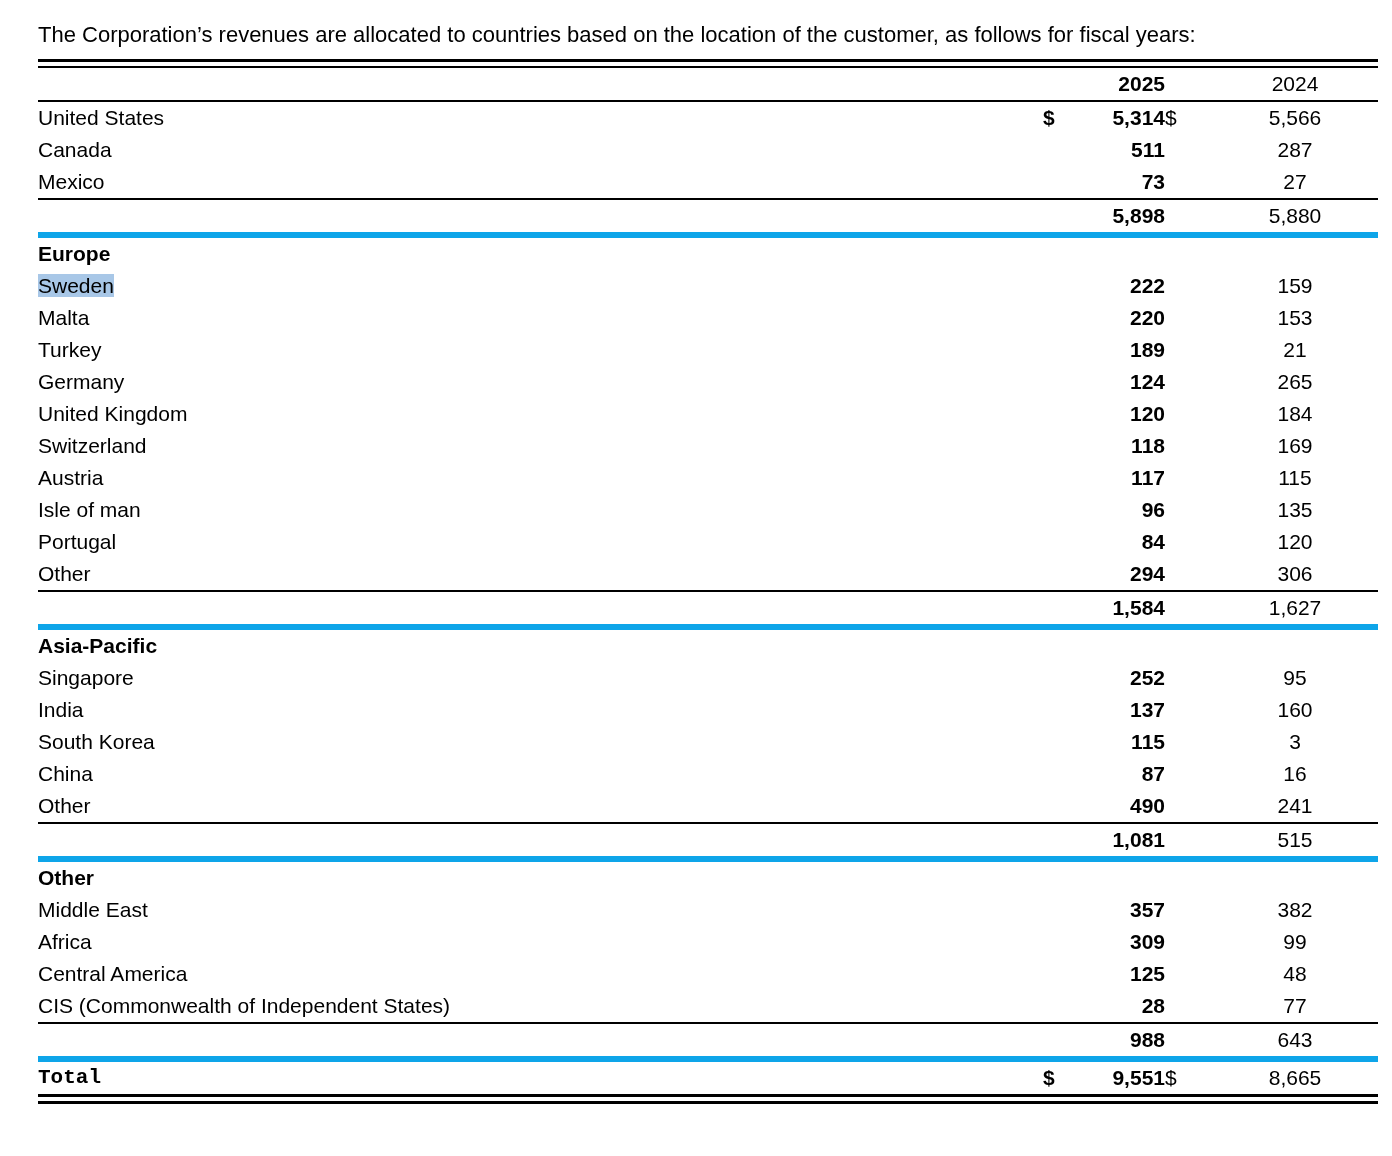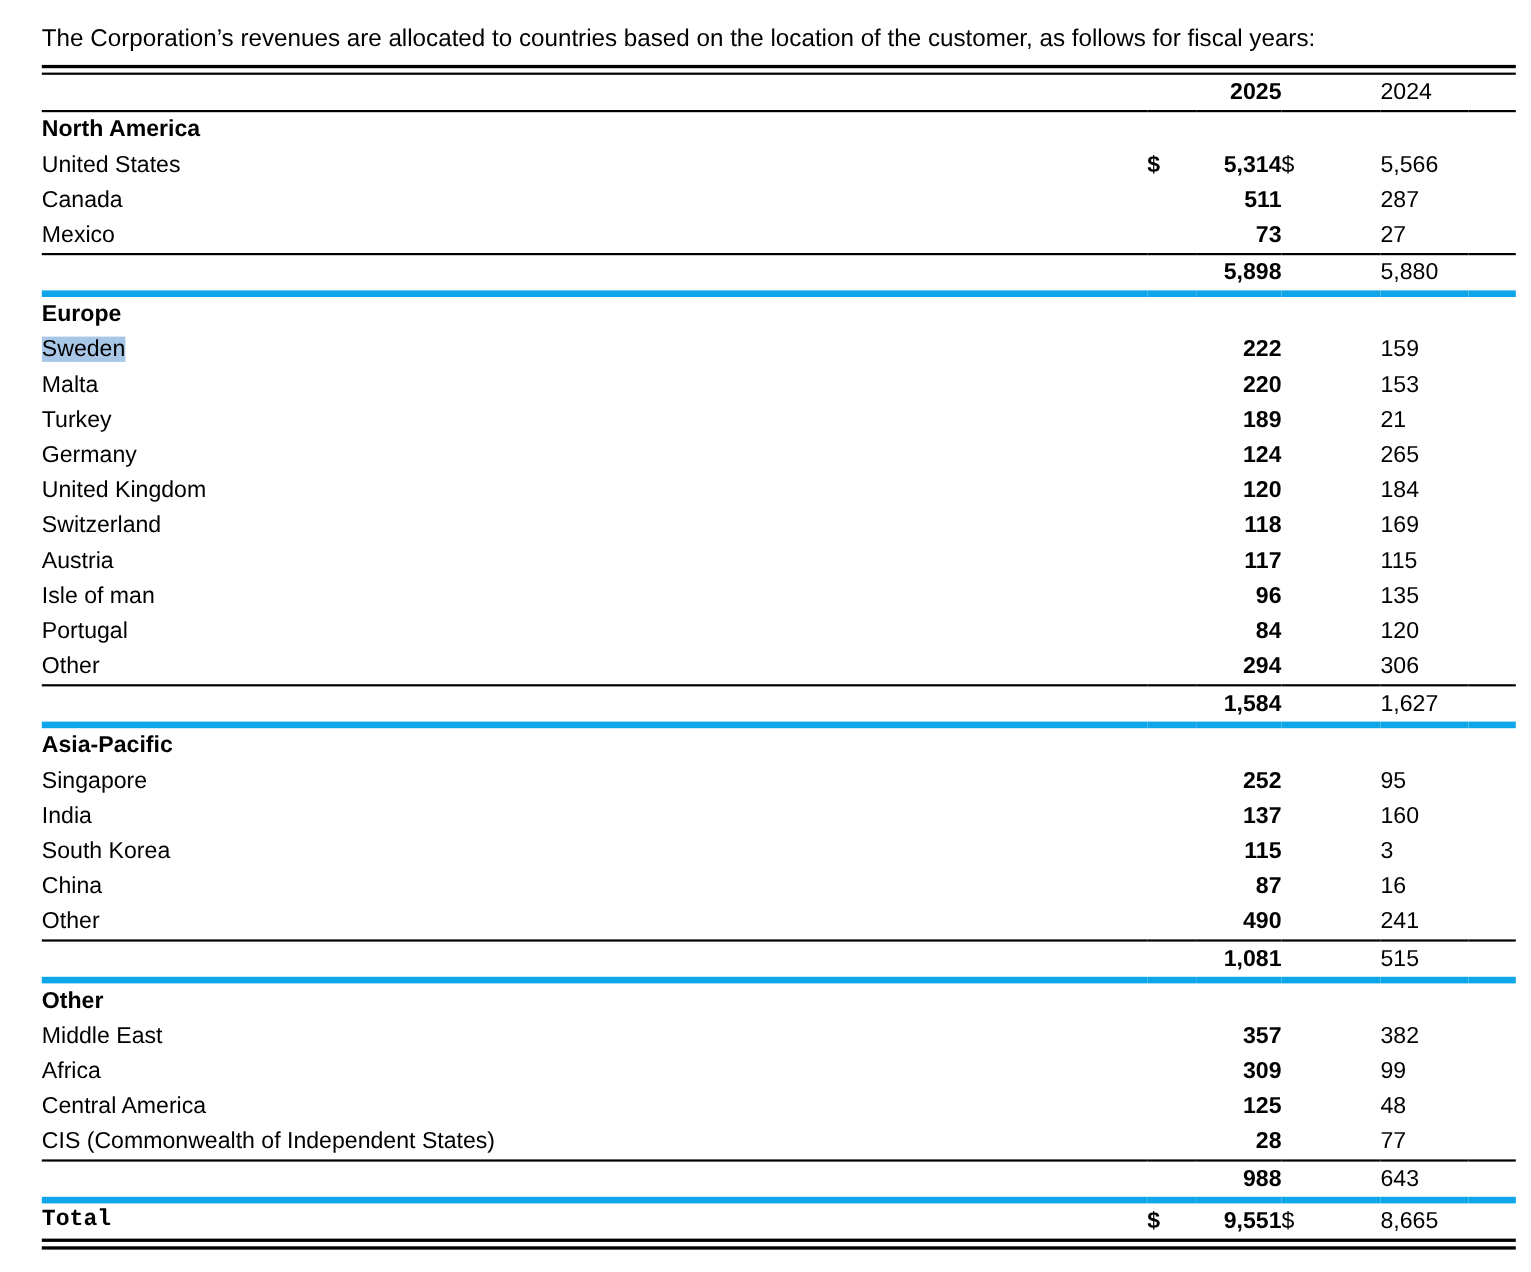--- a/index.html
+++ b/index.html
@@ -55,21 +55,21 @@
   col.c-v1    { width: 77px; }
   col.c-d2    { width: 90px; }
   col.c-v2    { width: 80px; }
   col.c-pad   { width: 43px; }
 
   td.label { padding-left: 40px; text-align: left; }
   td.label.sec { padding-left: 0; font-weight: bold; }
   td.d1 { text-align: left; font-weight: bold; }
   td.v1 { text-align: right; font-weight: bold; }
   td.d2 { text-align: left; padding-left: 50px; }
-  td.v2 { text-align: left; font-weight: normal; }
+  td.v2 { text-align: center; font-weight: normal; }
   td.pad { }
 
   tr.yearhead td { border-bottom: 2px solid #000; }
   tr.yearhead td.v1 { font-weight: bold; }
   tr.yearhead td.v2 { font-weight: normal; }
 
   tr.subtotal td { border-top: 2px solid #000; border-bottom: 6px solid #0ea5e9; }
 
   tr.total td.label { font-weight: bold; padding-left: 0; font-family: Liberation Mono, monospace; }
 
@@ -97,28 +97,20 @@
     </colgroup>
     <tbody id="tbody">
       <tr class="yearhead">
         <td class="label"></td>
         <td class="d1"></td>
         <td class="v1">2025</td>
         <td class="d2"></td>
         <td class="v2">2024</td>
         <td class="pad"></td>
       </tr>
-    <tr class="section-head">
-          <td class="label sec">North America</td>
-          <td class="d1"></td>
-          <td class="v1"></td>
-          <td class="d2"></td>
-          <td class="v2"></td>
-          <td class="pad"></td>
-        </tr>
         <tr>
           <td class="label"><span>United States</span></td>
           <td class="d1">$</td>
           <td class="v1">5,314</td>
           <td class="d2">$</td>
           <td class="v2">5,566</td>
           <td class="pad"></td>
         </tr>
         <tr>
           <td class="label"><span>Canada</span></td>

